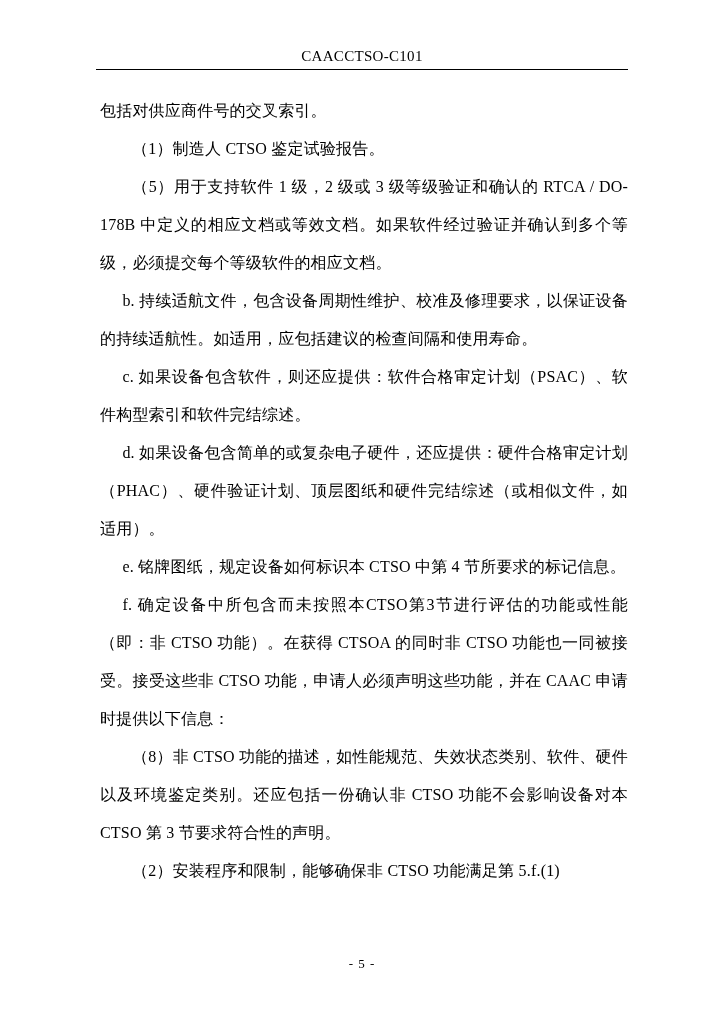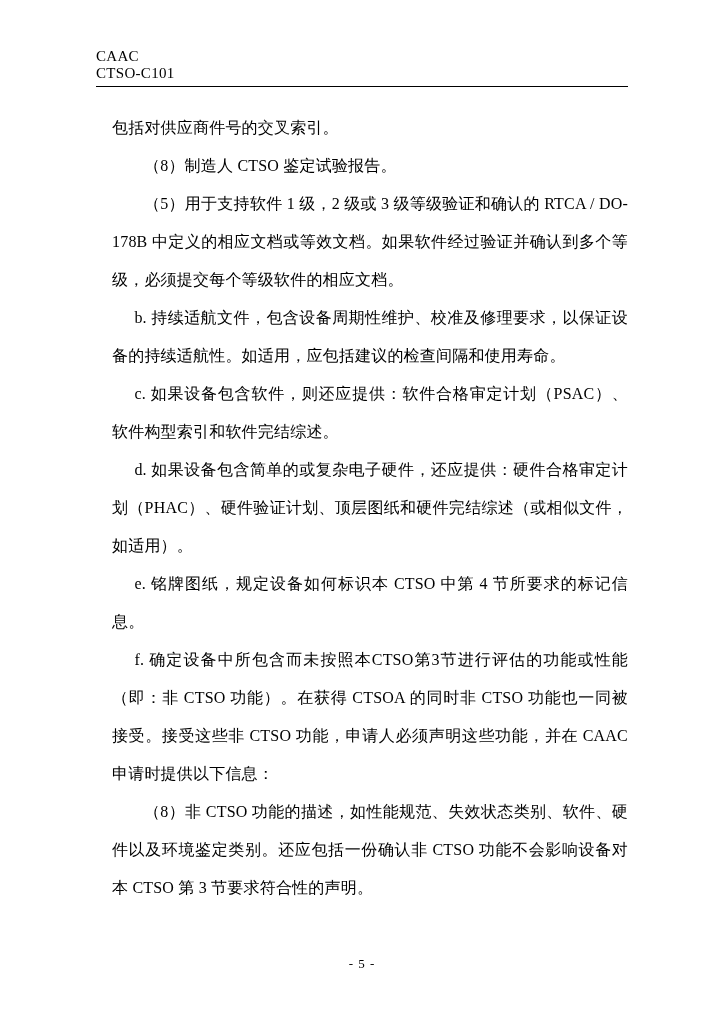--- a/index.html
+++ b/index.html
@@ -20,28 +20,27 @@
     box-sizing: border-box;
     padding: 48px 96px 0 96px;
   }
   .header {
     display: flex;
     justify-content: center;
     align-items: baseline;
     font-size: 15px;
     letter-spacing: 0.3px;
     padding-bottom: 4px;
-    flex-direction: column;
   }
   .header-rule {
     border-bottom: 1px solid #000;
     margin-bottom: 22px;
   }
   .body-text p {
-    margin: 0 0 0 16px;
+    margin: 0 0 0 4px;
     font-size: 16px;
     line-height: 38px;
     text-align: justify;
     text-justify: inter-ideograph;
     letter-spacing: 0.2px;
   }
   .indent-1 {
     text-indent: 2em;
   }
   .indent-half {
@@ -63,27 +62,28 @@
 <div class="page">
 
   <div class="header">
     <span>CAAC</span>
     <span>CTSO-C101</span>
   </div>
   <div class="header-rule"></div>
 
   <div class="body-text">
     <p>包括对供应商件号的交叉索引。</p>
-    <p class="indent-1">（8）制造人 CTSO 鉴定试验报告。</p>
+    <p class="indent-1">（1）制造人 CTSO 鉴定试验报告。</p>
     <p class="indent-1">（5）用于支持软件 1 级，2 级或 3 级等级验证和确认的 RTCA / DO-178B 中定义的相应文档或等效文档。如果软件经过验证并确认到多个等级，必须提交每个等级软件的相应文档。</p>
     <p class="indent-half">b. 持续适航文件，包含设备周期性维护、校准及修理要求，以保证设备的持续适航性。如适用，应包括建议的检查间隔和使用寿命。</p>
     <p class="indent-half">c. 如果设备包含软件，则还应提供：软件合格审定计划（PSAC）、软件构型索引和软件完结综述。</p>
     <p class="indent-half">d. 如果设备包含简单的或复杂电子硬件，还应提供：硬件合格审定计划（PHAC）、硬件验证计划、顶层图纸和硬件完结综述（或相似文件，如适用）。</p>
     <p class="indent-half">e. 铭牌图纸，规定设备如何标识本 CTSO 中第 4 节所要求的标记信息。</p>
     <p class="indent-half">f. 确定设备中所包含而未按照本CTSO第3节进行评估的功能或性能（即：非 CTSO 功能）。在获得 CTSOA 的同时非 CTSO 功能也一同被接受。接受这些非 CTSO 功能，申请人必须声明这些功能，并在 CAAC 申请时提供以下信息：</p>
     <p class="indent-1">（8）非 CTSO 功能的描述，如性能规范、失效状态类别、软件、硬件以及环境鉴定类别。还应包括一份确认非 CTSO 功能不会影响设备对本 CTSO 第 3 节要求符合性的声明。</p>
+    <p class="indent-1">（2）安装程序和限制，能够确保非 CTSO 功能满足第 5.f.(1)</p>
   </div>
 
   <div class="footer">
     <span>- 5 -</span>
   </div>
 
 </div>
 
 </body></html>

